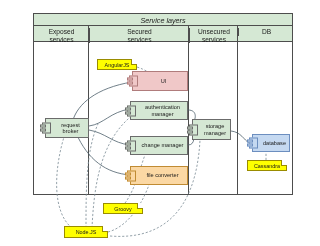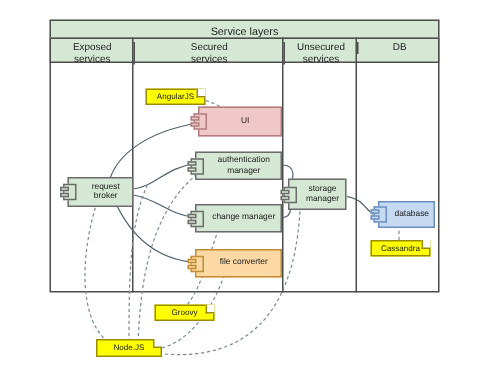--- a/index.html
+++ b/index.html
@@ -47,21 +47,21 @@
         text-align:center;}
   .note .fold{position:absolute;right:-1px;top:-1px;width:5px;height:5px;
         background:#ffffff;border-left:1px solid #9a8c00;
         border-bottom:1px solid #9a8c00;}
 </style>
 </head>
 <body>
 
 <div id="stage">
 
-  <div class="frame band" style="left:33px;top:13px;width:260px;height:14px;">
+  <div class="frame band" style="left:33px;top:13px;width:260px;height:14px;font-style:italic;">
     <div class="band-title" style="top:2px;">Service layers</div>
   </div>
 
   <div class="frame" style="left:33px;top:25px;width:260px;height:170px;background:#ffffff;"></div>
 
   <div class="frame band" style="left:33px;top:25px;width:260px;height:17px;">
     <div class="lane-head first" style="left:0px;top:2px;width:55px;">Exposed<br>services</div>
     <div class="lane-head" style="left:55px;top:2px;width:100px;">Secured<br>services</div>
     <div class="lane-head" style="left:155px;top:2px;width:49px;">Unsecured<br>services</div>
     <div class="lane-head" style="left:204px;top:2px;width:56px;">DB</div>

